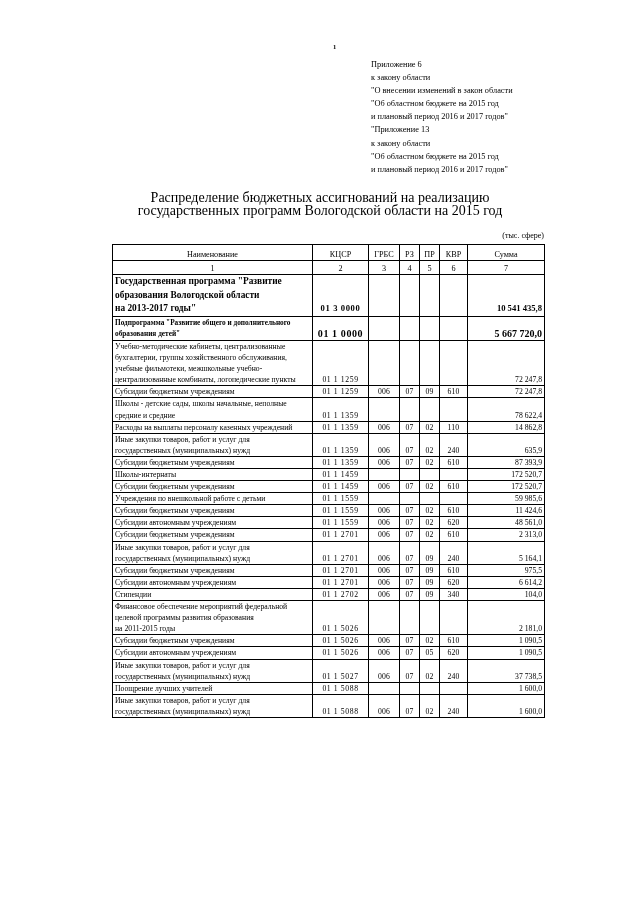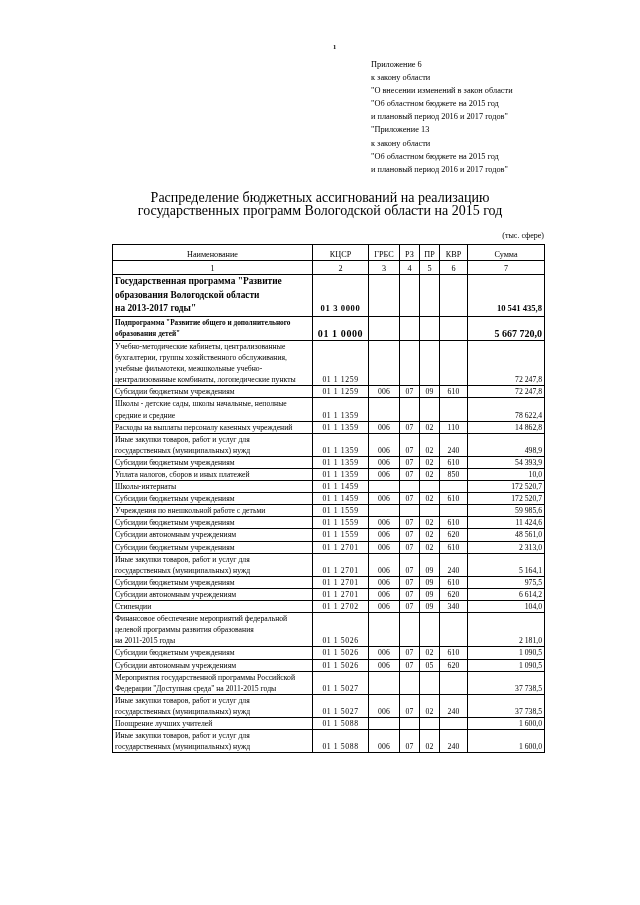--- a/index.html
+++ b/index.html
@@ -256,43 +256,32 @@
           <tr>
             <td class="name">
               <span class="ln">Иные закупки товаров, работ и услуг для</span>
               <span class="ln">государственных (муниципальных) нужд</span>
             </td>
             <td class="kcsr">01 1 1359</td>
             <td class="code">006</td>
             <td class="code">07</td>
             <td class="code">02</td>
             <td class="code">240</td>
-            <td class="sum">498,9</td>
+            <td class="sum">635,9</td>
           </tr>
           <tr>
             <td class="name">
               <span class="ln">Субсидии бюджетным учреждениям</span>
             </td>
             <td class="kcsr">01 1 1359</td>
             <td class="code">006</td>
             <td class="code">07</td>
             <td class="code">02</td>
             <td class="code">610</td>
-            <td class="sum">54 393,9</td>
-          </tr>
-          <tr>
-            <td class="name">
-              <span class="ln">Уплата налогов, сборов и иных платежей</span>
-            </td>
-            <td class="kcsr">01 1 1359</td>
-            <td class="code">006</td>
-            <td class="code">07</td>
-            <td class="code">02</td>
-            <td class="code">850</td>
-            <td class="sum">10,0</td>
+            <td class="sum">87 393,9</td>
           </tr>
           <tr>
             <td class="name">
               <span class="ln">Школы-интернаты</span>
             </td>
             <td class="kcsr">01 1 1459</td>
             <td class="code"></td>
             <td class="code"></td>
             <td class="code"></td>
             <td class="code"></td>
@@ -428,32 +417,20 @@
             </td>
             <td class="kcsr">01 1 5026</td>
             <td class="code">006</td>
             <td class="code">07</td>
             <td class="code">05</td>
             <td class="code">620</td>
             <td class="sum">1 090,5</td>
           </tr>
           <tr>
             <td class="name">
-              <span class="ln">Мероприятия государственной программы Российской</span>
-              <span class="ln">Федерации "Доступная среда" на 2011-2015 годы</span>
-            </td>
-            <td class="kcsr">01 1 5027</td>
-            <td class="code"></td>
-            <td class="code"></td>
-            <td class="code"></td>
-            <td class="code"></td>
-            <td class="sum">37 738,5</td>
-          </tr>
-          <tr>
-            <td class="name">
               <span class="ln">Иные закупки товаров, работ и услуг для</span>
               <span class="ln">государственных (муниципальных) нужд</span>
             </td>
             <td class="kcsr">01 1 5027</td>
             <td class="code">006</td>
             <td class="code">07</td>
             <td class="code">02</td>
             <td class="code">240</td>
             <td class="sum">37 738,5</td>
           </tr>

